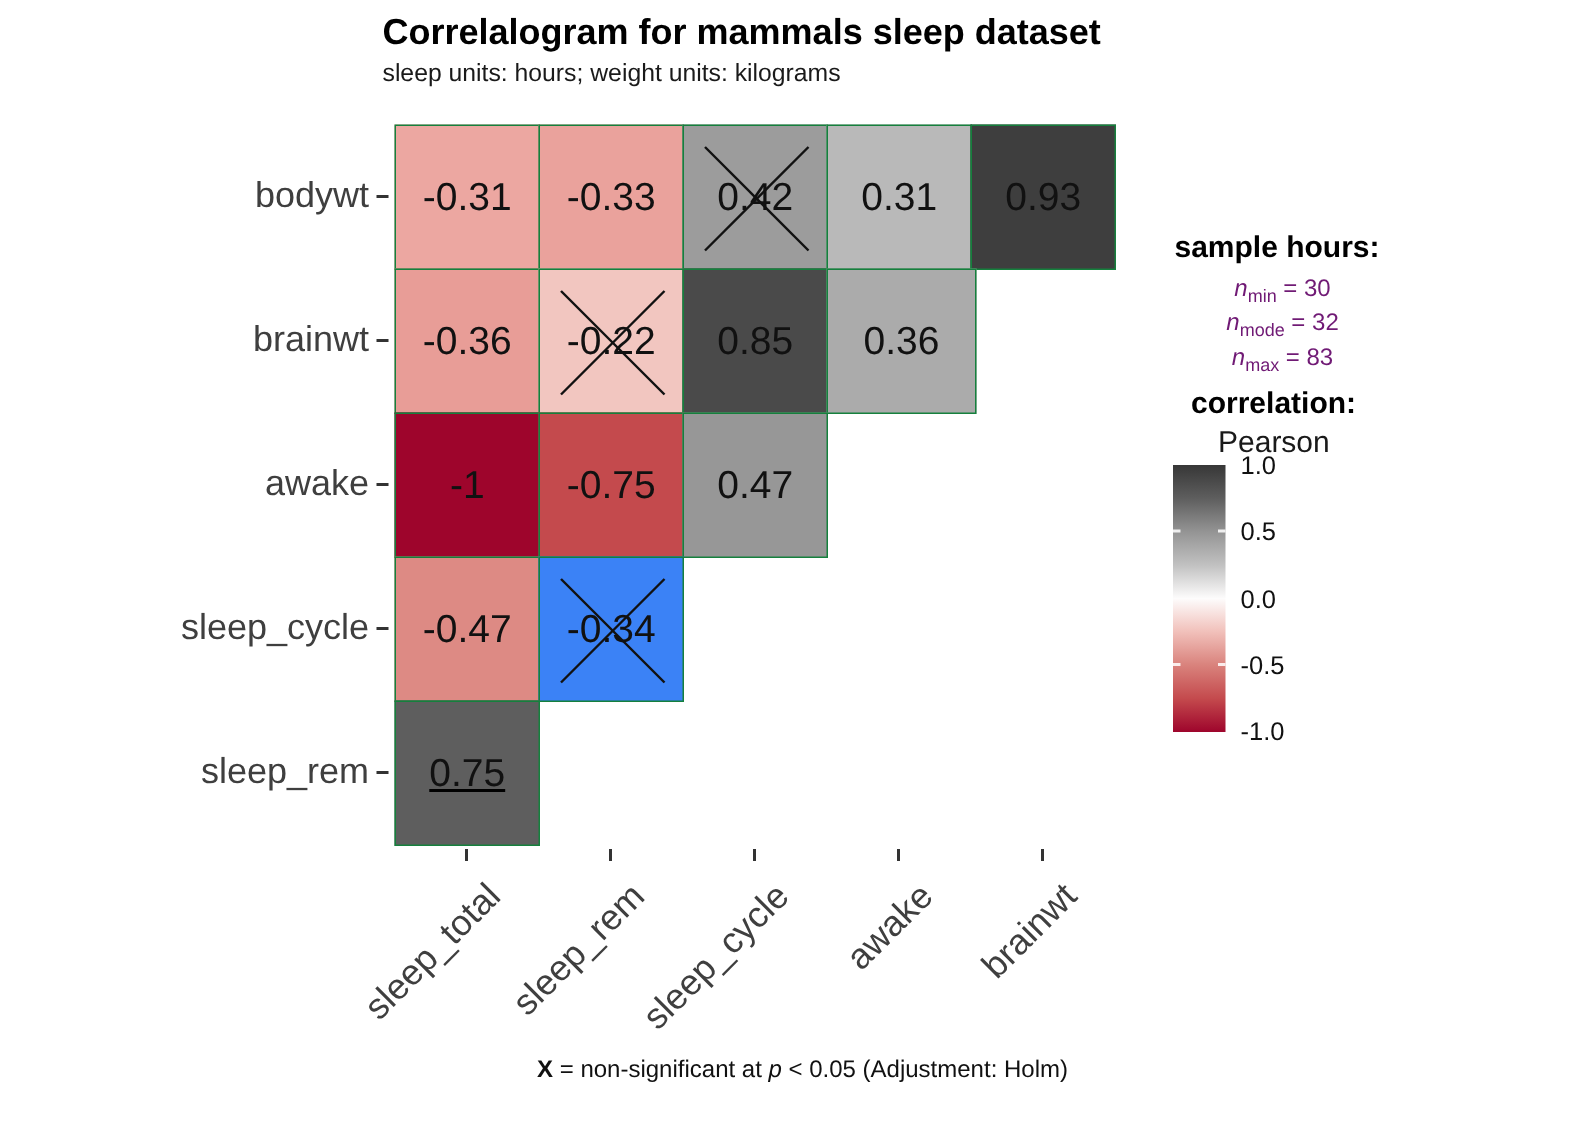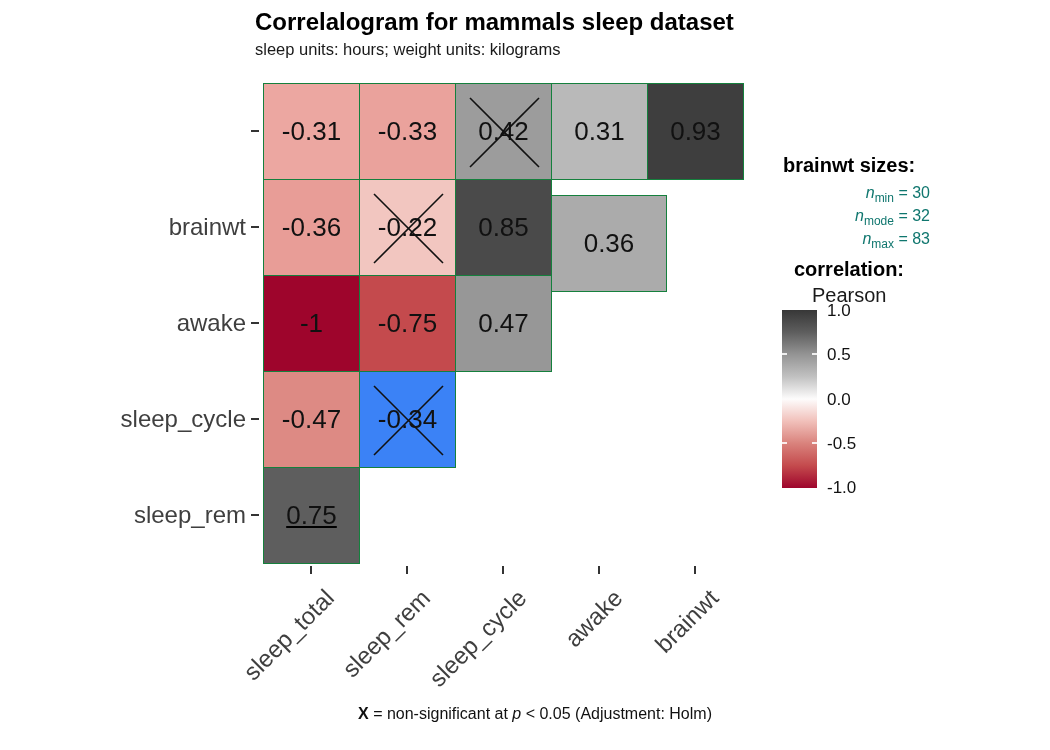--- a/index.html
+++ b/index.html
@@ -10,21 +10,21 @@
   .cell{position:absolute;box-sizing:border-box;border:1px solid #15803d;
         display:flex;align-items:center;justify-content:center;}
   .cell span{font-size:26px;color:#111;}
   .cell svg{position:absolute;left:0;top:0;}
   .ylab{position:absolute;left:0;width:246px;text-align:right;font-size:24px;color:#3f3f3f;line-height:26px;}
   .ytick{position:absolute;width:8px;height:2px;background:#333;}
   .xtick{position:absolute;width:2px;height:8px;background:#333;}
   .xlab{position:absolute;font-size:24px;color:#3f3f3f;white-space:nowrap;
         transform:rotate(-45deg);transform-origin:100% 0;}
   .leg-head{position:absolute;font-size:20px;font-weight:bold;color:#000;}
-  .n-line{position:absolute;left:780px;width:150px;text-align:right;font-size:16px;color:#0f766e;}
+  .n-line{position:absolute;left:780px;width:150px;text-align:center;font-size:16px;color:#701a75;}
   .n-line i{font-style:italic;}
   .n-line sub{font-size:12px;}
   .leg-method{position:absolute;font-size:20px;color:#1a1a1a;}
   .colorbar{position:absolute;left:782px;top:310px;width:35px;height:178px;}
   .cbar-tickmark{position:absolute;height:2px;width:5px;background:rgba(255,255,255,.85);}
   .cbar-lab{position:absolute;left:827px;font-size:17px;color:#111;line-height:17px;}
   .caption{position:absolute;left:285px;top:705px;width:500px;text-align:center;font-size:16px;color:#111;}
   .caption .b{font-weight:bold;}
   .caption .i{font-style:italic;}
 </style>
@@ -61,21 +61,21 @@
       <div class="cell" style="left: 359px; top: 179px; width: 97px; height: 97px; background: rgb(242, 198, 192); justify-content: center;">
         <svg width="97" height="97">
           <line x1="14" y1="14" x2="83" y2="83" stroke="#111" stroke-width="1.6"></line>
           <line x1="83" y1="14" x2="14" y2="83" stroke="#111" stroke-width="1.6"></line>
         </svg>
         <span>-0.22</span>
       </div>
       <div class="cell" style="left: 455px; top: 179px; width: 97px; height: 97px; background: rgb(74, 74, 74);">
         <span>0.85</span>
       </div>
-      <div class="cell" style="left: 551px; top: 179px; width: 116px; height: 97px; background: rgb(171, 171, 171); margin-top: 16px;">
+      <div class="cell" style="left: 551px; top: 179px; width: 100px; height: 97px; background: rgb(171, 171, 171);">
         <span>0.36</span>
       </div>
       <div class="cell" style="left: 263px; top: 275px; width: 97px; height: 97px; background: rgb(158, 5, 44);">
         <span>-1</span>
       </div>
       <div class="cell" style="left: 359px; top: 275px; width: 97px; height: 97px; background: rgb(196, 74, 77);">
         <span>-0.75</span>
       </div>
       <div class="cell" style="left: 455px; top: 275px; width: 97px; height: 97px; background: rgb(151, 151, 151);">
         <span>0.47</span>
@@ -88,35 +88,36 @@
           <line x1="14" y1="14" x2="83" y2="83" stroke="#111" stroke-width="1.6"></line>
           <line x1="83" y1="14" x2="14" y2="83" stroke="#111" stroke-width="1.6"></line>
         </svg>
         <span>-0.34</span>
       </div>
       <div class="cell" style="left: 263px; top: 467px; width: 97px; height: 97px; background: rgb(94, 94, 94); text-decoration: underline;">
         <span>0.75</span>
       </div>
     </div>
 
-  <div class="leg-head" style="left:783px;top:154px;">brainwt sizes:</div>
+  <div class="leg-head" style="left:783px;top:154px;">sample hours:</div>
   <div id="n-lines"></div>
 
   <div class="leg-head" style="left:794px;top:258px;">correlation:</div>
   <div class="leg-method" style="left:812px;top:284px;">Pearson</div>
 
   <div class="colorbar" id="colorbar" style="background: linear-gradient(rgb(55, 55, 55) 0%, rgb(94, 94, 94) 12.5%, rgb(148, 148, 148) 25%, rgb(193, 193, 193) 37.5%, rgb(253, 252, 252) 50%, rgb(241, 192, 186) 62.5%, rgb(217, 130, 124) 75%, rgb(196, 74, 77) 87.5%, rgb(158, 5, 44) 100%);">
       <div class="cbar-tickmark" style="left: 0px; top: 43.25px;"></div>
       <div class="cbar-tickmark" style="left: 30px; top: 43.25px;"></div>
       <div class="cbar-tickmark" style="left: 0px; top: 131.75px;"></div>
       <div class="cbar-tickmark" style="left: 30px; top: 131.75px;"></div>
     </div>
   <div id="cbar-labels"></div>
 
   <div class="caption" id="caption"><span class="b">X</span><span> = non-significant at </span><span class="i">p</span><span> &lt; 0.05 (Adjustment: Holm)</span></div>
+<div class="ylab" style="top: 118px;">bodywt</div>
     <div class="ytick" style="left: 251px; top: 130px;"></div>
     <div class="ylab" style="top: 214px;">brainwt</div>
     <div class="ytick" style="left: 251px; top: 226px;"></div>
     <div class="ylab" style="top: 310px;">awake</div>
     <div class="ytick" style="left: 251px; top: 322px;"></div>
     <div class="ylab" style="top: 406px;">sleep_cycle</div>
     <div class="ytick" style="left: 251px; top: 418px;"></div>
     <div class="ylab" style="top: 502px;">sleep_rem</div>
     <div class="ytick" style="left: 251px; top: 514px;"></div>
     <div class="xtick" style="left: 310px; top: 566px;"></div>

